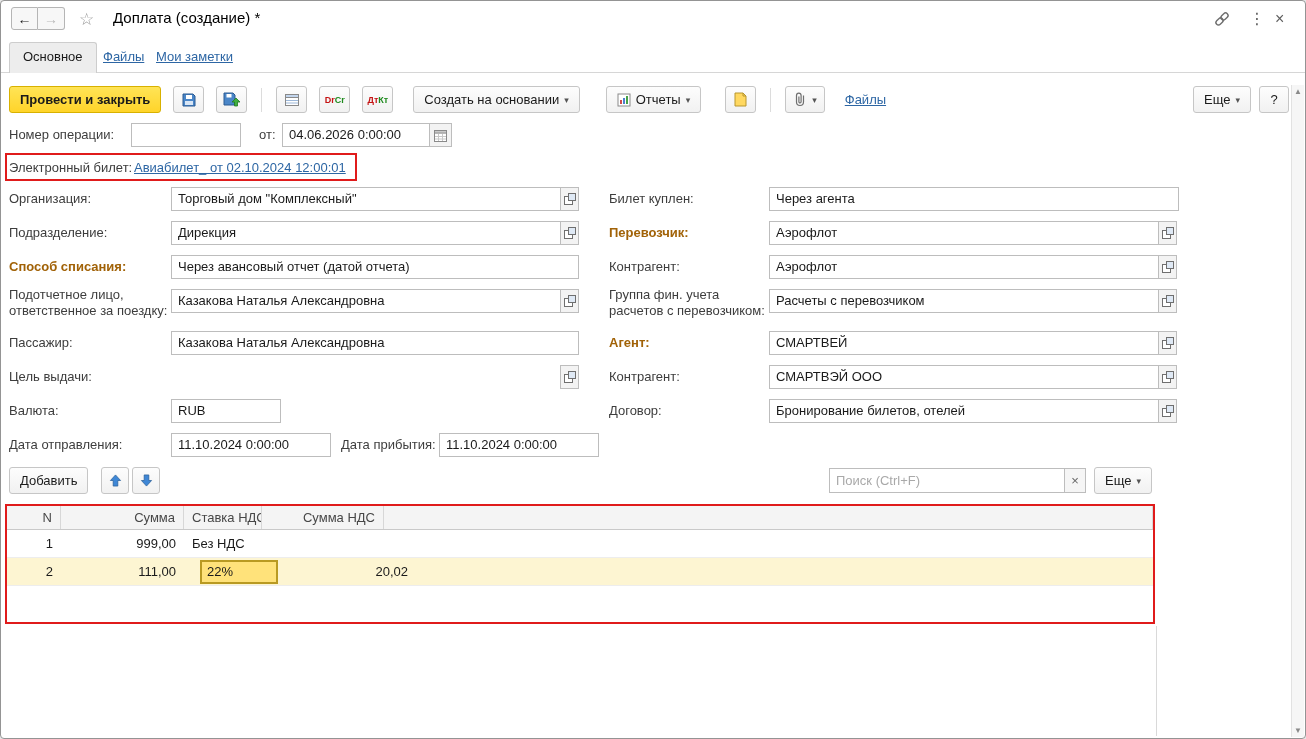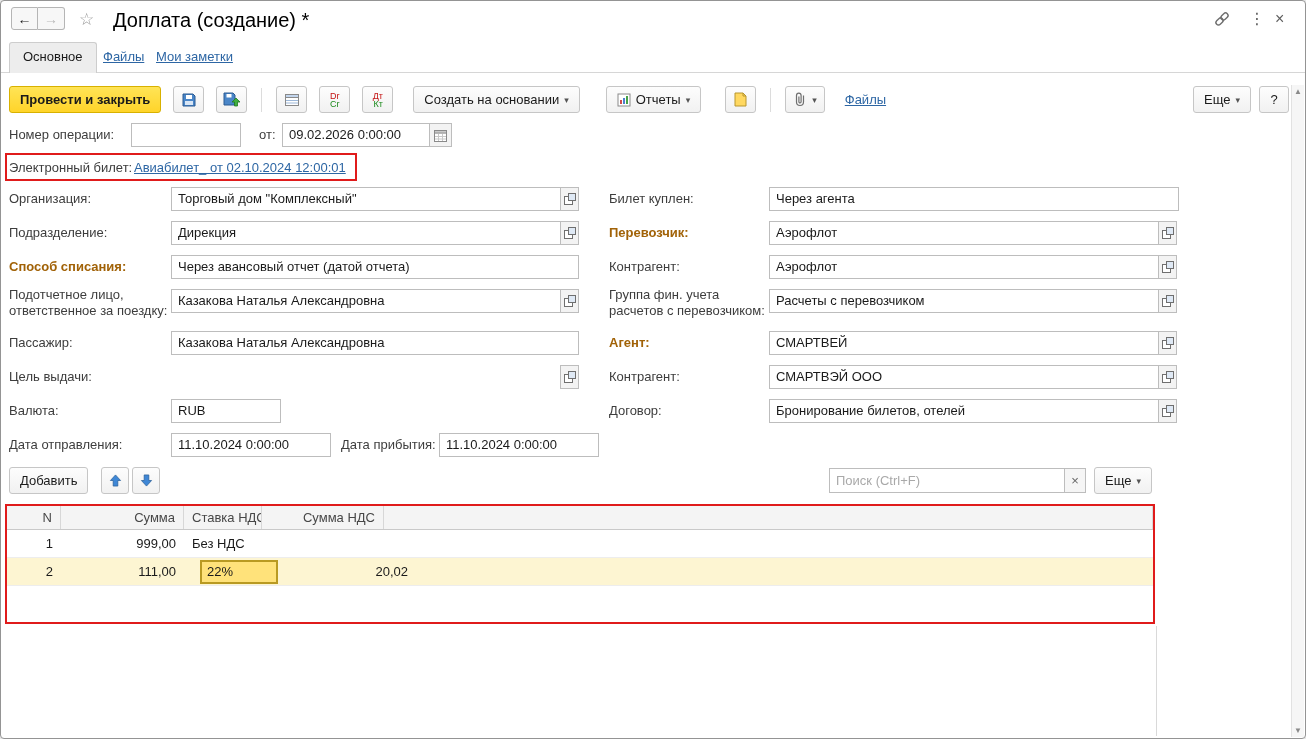--- a/index.html
+++ b/index.html
@@ -7,36 +7,36 @@
   body{font-family:"Liberation Sans","DejaVu Sans",sans-serif;font-size:13px;color:#1a1a1a}
   .window{position:relative;width:1306px;height:739px;background:#fff;border:1px solid #949494;border-radius:4px;overflow:hidden}
   .abs{position:absolute}
 
   
   .navgroup{position:absolute;left:10px;top:6px;display:flex}
   .navbtn{width:27px;height:23px;border:1px solid #b5b5b5;background:#f7f7f7;display:flex;align-items:center;justify-content:center;font-size:14px;cursor:pointer}
   .navbtn.first{border-radius:3px 0 0 3px}
   .navbtn.last{border-radius:0 3px 3px 0;border-left:none;color:#b9b9b9}
   .star{position:absolute;left:78px;top:8px;font-size:17px;color:#9a9a9a;cursor:pointer}
-  .wtitle{position:absolute;left:112px;top:8px;font-size:20px;color:#000}
+  .wtitle{position:absolute;left:112px;top:8px;font-size:15px;color:#000}
   .titleicon{position:absolute;top:9px;color:#5f5f5f;cursor:pointer;font-size:15px;line-height:18px}
 
   
   .tabsbar{position:absolute;left:0;top:36px;width:100%;height:36px;border-bottom:1px solid #d6d6d6;background:#fff}
   .tab{position:absolute;left:8px;top:5px;height:31px;padding:6px 13px 0;background:#ededed;border:1px solid #cdcdcd;border-bottom:none;border-radius:3px 3px 0 0;cursor:pointer}
   .link{color:#2d66a4;text-decoration:underline;cursor:pointer}
 
   
   .toolbar{position:absolute;left:8px;top:85px;display:flex;align-items:center;gap:12px}
   .btn{display:inline-flex;align-items:center;justify-content:center;gap:5px;height:27px;padding:0 10px;border:1px solid #c6c6c6;border-radius:3px;background:linear-gradient(#fdfdfd,#f1f1f1);cursor:pointer;white-space:nowrap}
   .btn.primary{background:linear-gradient(#ffe456,#ffd42a);border-color:#d8b100;font-weight:bold}
   .iconbtn{width:31px;padding:0}
   .caret{font-size:9px;color:#555}
   .sep{width:1px;height:24px;background:#dcdcdc;margin:0 2px}
-  .drcr{display:flex;flex-direction:column;line-height:8px;font-size:9px;font-weight:normal}
+  .drcr{display:flex;line-height:8px;font-size:9px;font-weight:bold}
   .drcr .r{color:#c41212;align-self:flex-start}
   .drcr .g{color:#1d8a1d;align-self:flex-end}
 
   
   .lbl{position:absolute;color:#3d3d3d;line-height:16px}
   .lbl.b{color:#a16207;font-weight:bold}
   .fld{position:absolute;height:24px;line-height:22px;padding:0 6px;border:1px solid #bdbdbd;background:#fff;white-space:nowrap;overflow:hidden}
   .fbtn{position:absolute;width:19px;height:24px;border:1px solid #bdbdbd;background:#f3f3f3;display:flex;align-items:center;justify-content:center;cursor:pointer}
   .openicon{position:relative;width:12px;height:12px;display:inline-block}
   .openicon::before{content:"";position:absolute;left:0;bottom:0;width:7px;height:7px;border:1px solid #6f6f6f;background:#fff}
@@ -181,21 +181,21 @@
 
   <div class="btn abs" style="left:1192px;top:85px">
     <span>Еще</span>
     <span class="caret">▾</span>
   </div>
   <div class="btn abs" style="left:1258px;top:85px;width:30px;padding:0">?</div>
 
   <div class="lbl" style="left:8px;top:126px">Номер операции:</div>
   <div class="fld" style="left:130px;top:122px;width:110px"></div>
   <div class="lbl" style="left:258px;top:126px">от:</div>
-  <div class="fld" style="left:281px;top:122px;width:148px">09.02.2026  0:00:00</div>
+  <div class="fld" style="left:281px;top:122px;width:148px">04.06.2026  0:00:00</div>
   <div class="fbtn" style="left:428px;top:122px;width:23px">
     <svg width="13" height="13" viewBox="0 0 13 13">
       <rect x="0.5" y="1.5" width="12" height="11" fill="#fff" stroke="#8a8a8a"></rect>
       <rect x="0.5" y="1.5" width="12" height="2.6" fill="#c9c9c9" stroke="#8a8a8a"></rect>
       <line x1="4.5" y1="5" x2="4.5" y2="12" stroke="#c9c9c9"></line>
       <line x1="8.5" y1="5" x2="8.5" y2="12" stroke="#c9c9c9"></line>
       <line x1="1" y1="7.5" x2="12" y2="7.5" stroke="#c9c9c9"></line>
       <line x1="1" y1="10" x2="12" y2="10" stroke="#c9c9c9"></line>
     </svg>
   </div>

